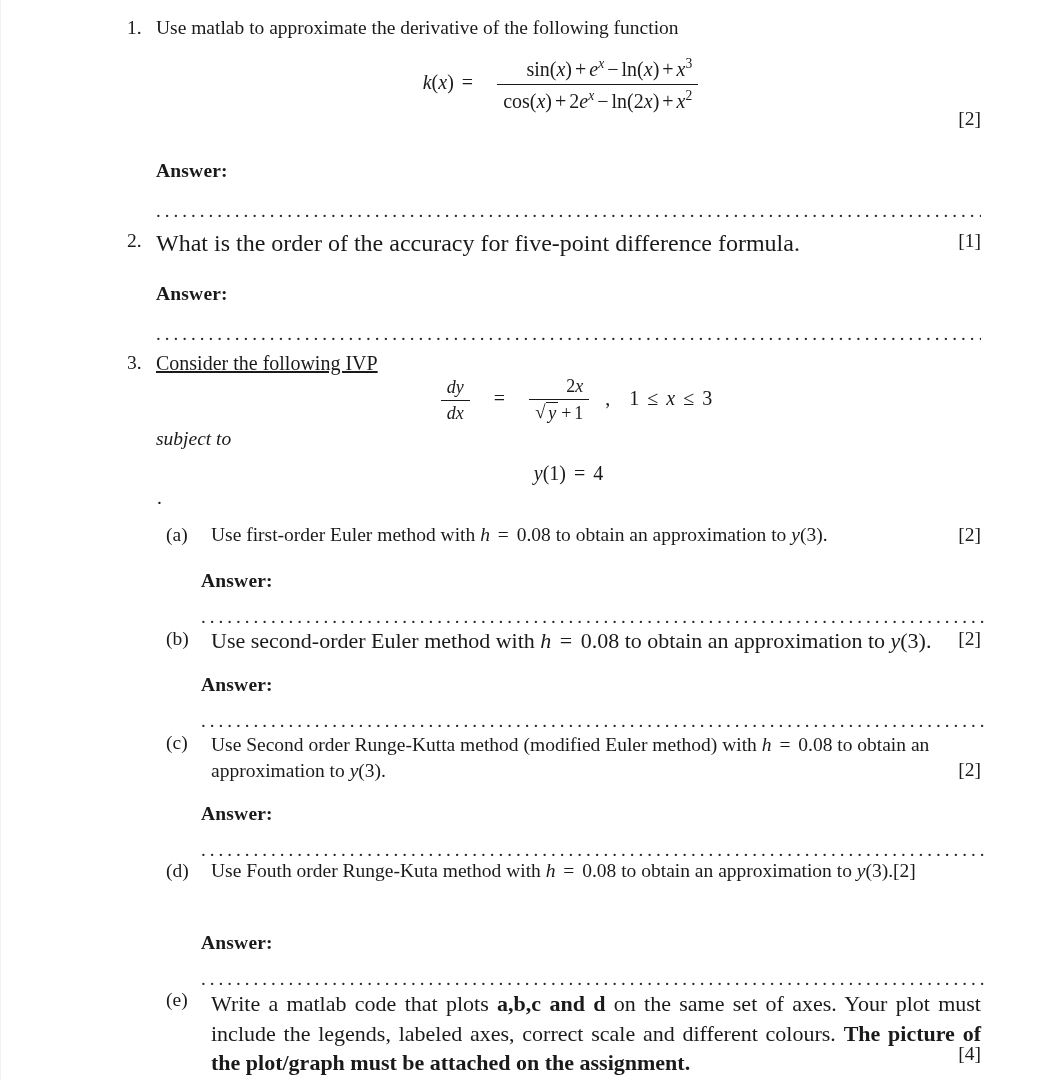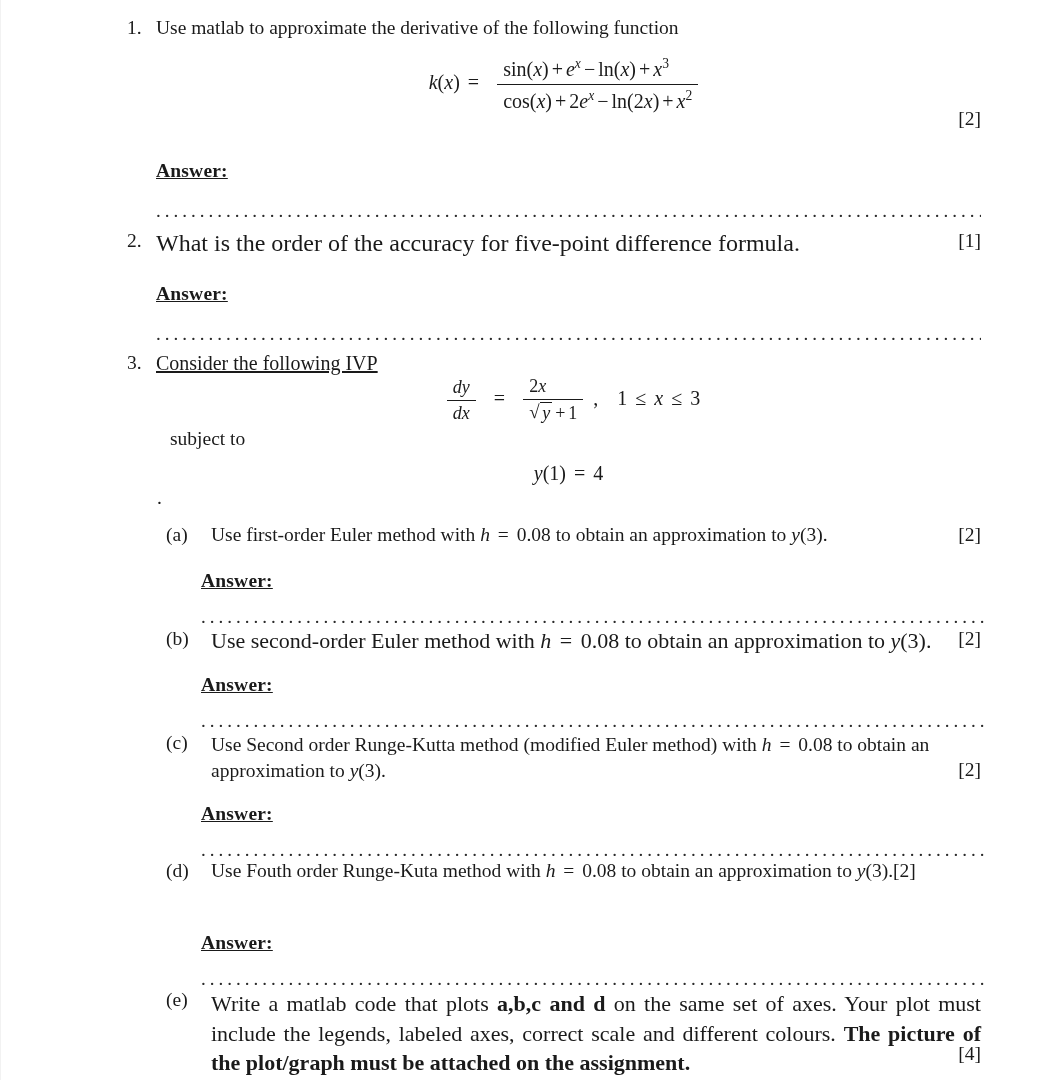--- a/index.html
+++ b/index.html
@@ -75,22 +75,22 @@
   }
   .mathup { font-style: normal; }
   .display {
     text-align: center;
     margin: 10px 0 6px 0;
     font-size: 20px;
   }
   .frac {
     display: inline-block;
     vertical-align: middle;
-    text-align: left;
-    margin: 0 10px;
+    text-align: right;
+    margin: 0 16px;
   }
   .frac > .num {
     display: block;
     padding: 0 6px 2px 6px;
     border-bottom: 1.1px solid #1a1a1a;
     white-space: nowrap;
   }
   .frac > .den {
     display: block;
     padding: 2px 6px 0 6px;
@@ -125,21 +125,20 @@
     border-top: 1.1px solid #1a1a1a;
     padding: 0 2px;
   }
   .op { font-style: normal; padding: 0 3px; }
 
   
   .answer-label {
     font-weight: bold;
     font-size: 19.5px;
     letter-spacing: 0.2px;
-    text-decoration: underline;
   }
   .dotline {
     height: 14px;
     overflow: hidden;
     line-height: 14px;
     font-size: 19px;
     letter-spacing: 4.0px;
     color: #2b2b2b;
     white-space: nowrap;
   }
@@ -205,21 +204,21 @@
       <span class="den"><span class="math">dx</span></span>
     </span>
     <span class="op">=</span>
     <span class="frac small">
       <span class="num"><span class="mathup">2</span><span class="math">x</span></span>
       <span class="den"><span class="sqrt"><span class="rad math">y</span></span><span class="op">+</span><span class="mathup">1</span></span>
     </span><span class="mathup">,</span>
     <span style="padding-left:14px;"><span class="mathup">1</span> <span class="op">≤</span> <span class="math">x</span> <span class="op">≤</span> <span class="mathup">3</span></span>
   </div>
 
-  <div style="position:absolute; left:169px; top:428px; font-size:19.5px;">subject to</div>
+  <div style="position:absolute; left:155px; top:428px; font-size:19.5px;font-style:italic;">subject to</div>
 
   <div class="display" style="position:absolute; left:155px; top:452px; width:825px;">
     <span class="math">y</span><span class="mathup">(1)</span> <span class="op">=</span> <span class="mathup">4</span>
   </div>
 
   <div class="stray-dot" style="position:absolute; left:156px; top:488px;">.</div>
 
   <div style="position:absolute; left:165px; top:524px; width:815px;">
     <span class="subnum">(a)</span>
     <div style="position:relative; padding-left:45px;">

